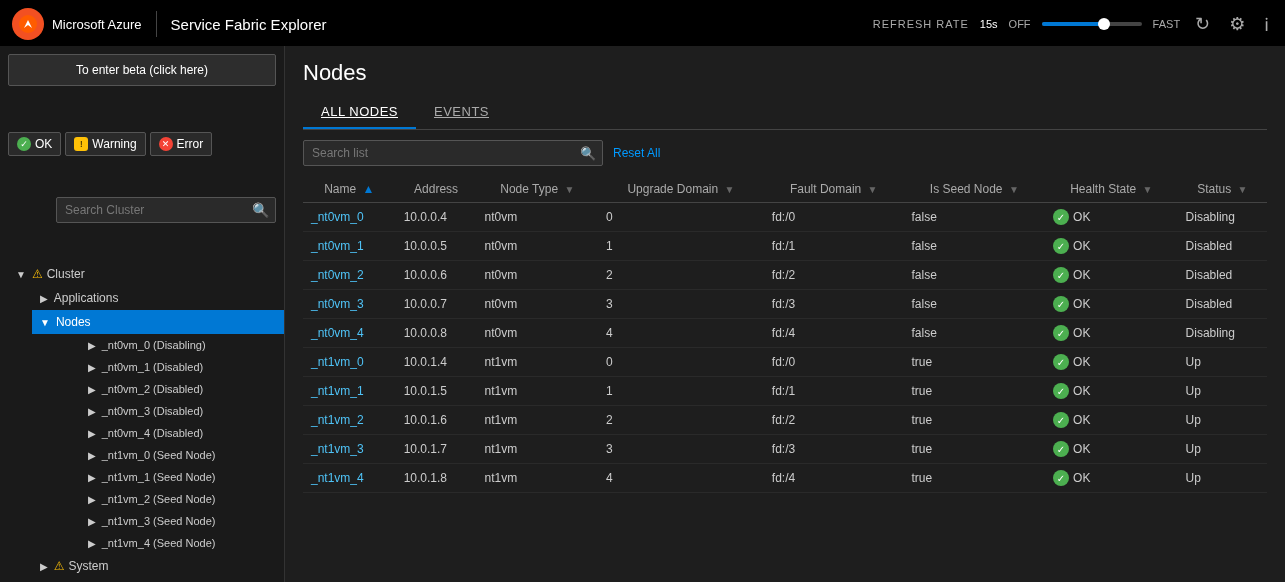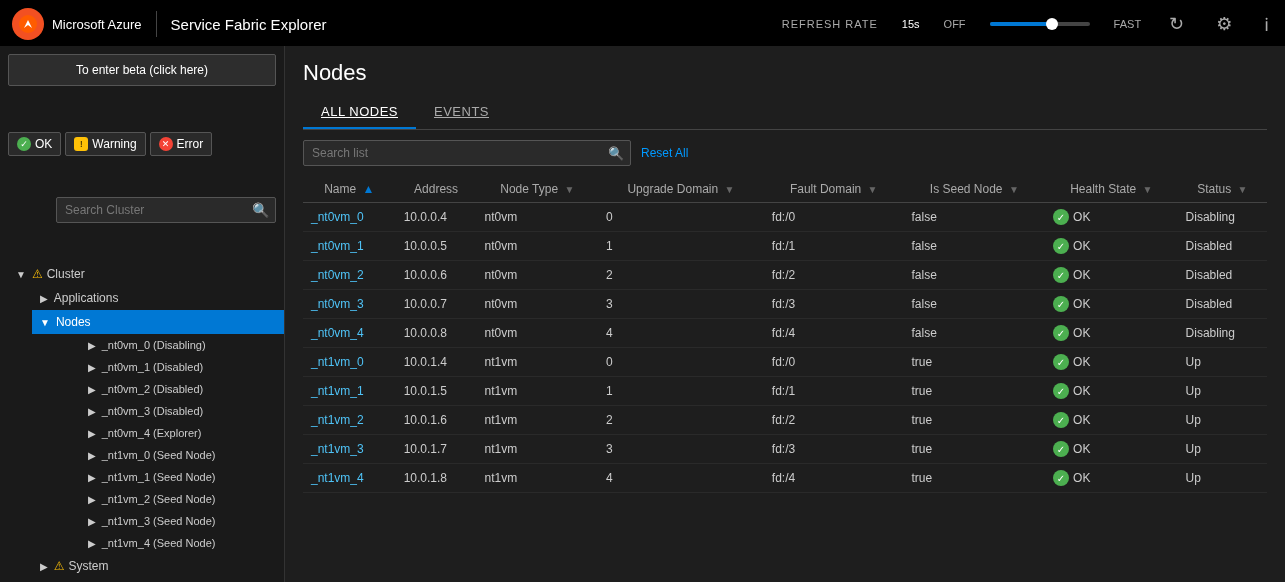--- a/index.html
+++ b/index.html
@@ -5,21 +5,21 @@
     * { box-sizing: border-box; margin: 0; padding: 0; }
     body { background: #1a1a1a; color: #ccc; font-family: 'Segoe UI', Arial, sans-serif; font-size: 13px; height: 582px; width: 1285px; overflow: hidden; display: flex; flex-direction: column; }
 
     
     .topbar { background: #000; height: 46px; display: flex; align-items: flex-start; padding: 8px 12px; gap: 10px; flex-shrink: 0; }
     .topbar-brand { color: #fff; font-size: 13px; font-weight: 400; display: flex; align-items: center; gap: 8px; }
     .topbar-logo { width: 32px; height: 32px; background: #f25022; border-radius: 50%; display: flex; align-items: center; justify-content: center; }
     .topbar-logo svg { width: 20px; height: 20px; }
     .topbar-divider { width: 1px; height: 26px; background: #444; margin: 0 6px; }
     .topbar-title { color: #fff; font-size: 15px; }
-    .topbar-right { margin-left: auto; display: flex; align-items: center; gap: 24px; }
+    .topbar-right { margin-left: auto; display: flex; align-items: center; gap: 11px; }
     .refresh-label { color: #aaa; font-size: 11px; letter-spacing: 1px; }
     .refresh-val { color: #fff; font-size: 11px; }
     .refresh-off { color: #aaa; font-size: 11px; }
     .refresh-slider { display: flex; align-items: center; gap: 6px; }
     .slider-track { width: 100px; height: 4px; background: #444; border-radius: 2px; position: relative; }
     .slider-fill { width: 60px; height: 4px; background: #0078d4; border-radius: 2px; }
     .slider-thumb { width: 12px; height: 12px; background: #fff; border-radius: 50%; position: absolute; top: -4px; left: 56px; }
     .refresh-fast { color: #aaa; font-size: 11px; }
     .topbar-icon-btn { color: #aaa; font-size: 18px; cursor: pointer; background: none; border: none; padding: 4px; }
 
@@ -51,21 +51,21 @@
     
     .main { flex: 1; display: flex; flex-direction: column; overflow: hidden; background: #1e1e1e; }
     .main-header { padding: 14px 18px 0 18px; }
     .main-header h1 { color: #fff; font-size: 22px; font-weight: 300; margin-bottom: 10px; }
     .tabs { display: flex; gap: 0; border-bottom: 1px solid #444; }
     .tab { padding: 8px 18px; cursor: pointer; color: #aaa; font-size: 13px; letter-spacing: 0.5px; border-bottom: 2px solid transparent; text-decoration: underline; }
     .tab.active { color: #fff; border-bottom: 2px solid #0078d4; }
     .main-content { flex: 1; overflow: auto; padding: 10px 18px; }
     .search-filter-row { display: flex; align-items: center; gap: 10px; margin-bottom: 10px; }
     .search-list { position: relative; }
-    .search-list input { width: 328px; background: #2a2a2a; border: 1px solid #555; color: #ccc; padding: 5px 28px 5px 8px; font-size: 12px; border-radius: 2px; outline: none; }
+    .search-list input { width: 300px; background: #2a2a2a; border: 1px solid #555; color: #ccc; padding: 5px 28px 5px 8px; font-size: 12px; border-radius: 2px; outline: none; }
     .search-list input::placeholder { color: #777; }
     .search-list .s-icon { position: absolute; right: 6px; top: 50%; transform: translateY(-50%); color: #777; }
     .reset-all { color: #0099ff; cursor: pointer; font-size: 12px; background: none; border: none; }
     table { width: 100%; border-collapse: collapse; font-size: 12px; }
     thead tr { border-bottom: 1px solid #444; }
     thead th { color: #aaa; font-weight: 400; text-align: center; padding: 6px 8px; white-space: nowrap; user-select: none; }
     thead th .sort-arrow { color: #0078d4; margin-left: 3px; }
     thead th .filter-icon { color: #666; margin-left: 3px; font-size: 10px; }
     tbody tr { border-bottom: 1px solid #2a2a2a; }
     tbody td { padding: 6px 8px; color: #ccc; }
@@ -159,21 +159,21 @@
             <div class="tree-item">
               <span class="arrow">▶</span>
               <span>_nt0vm_2 (Disabled)</span>
             </div>
             <div class="tree-item">
               <span class="arrow">▶</span>
               <span>_nt0vm_3 (Disabled)</span>
             </div>
             <div class="tree-item">
               <span class="arrow">▶</span>
-              <span>_nt0vm_4 (Explorer)</span>
+              <span>_nt0vm_4 (Disabled)</span>
             </div>
             <div class="tree-item">
               <span class="arrow">▶</span>
               <span>_nt1vm_0 (Seed Node)</span>
             </div>
             <div class="tree-item">
               <span class="arrow">▶</span>
               <span>_nt1vm_1 (Seed Node)</span>
             </div>
             <div class="tree-item">

